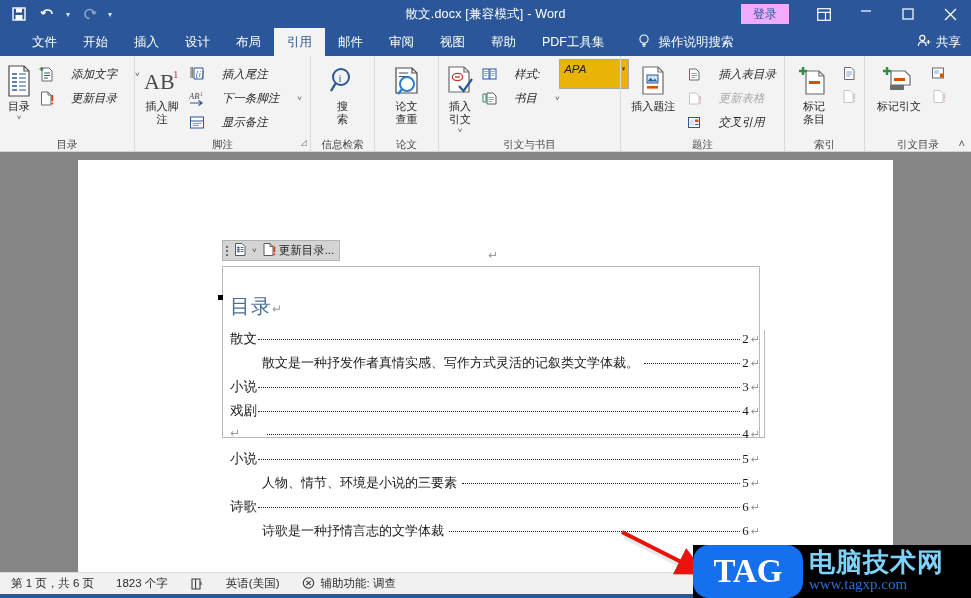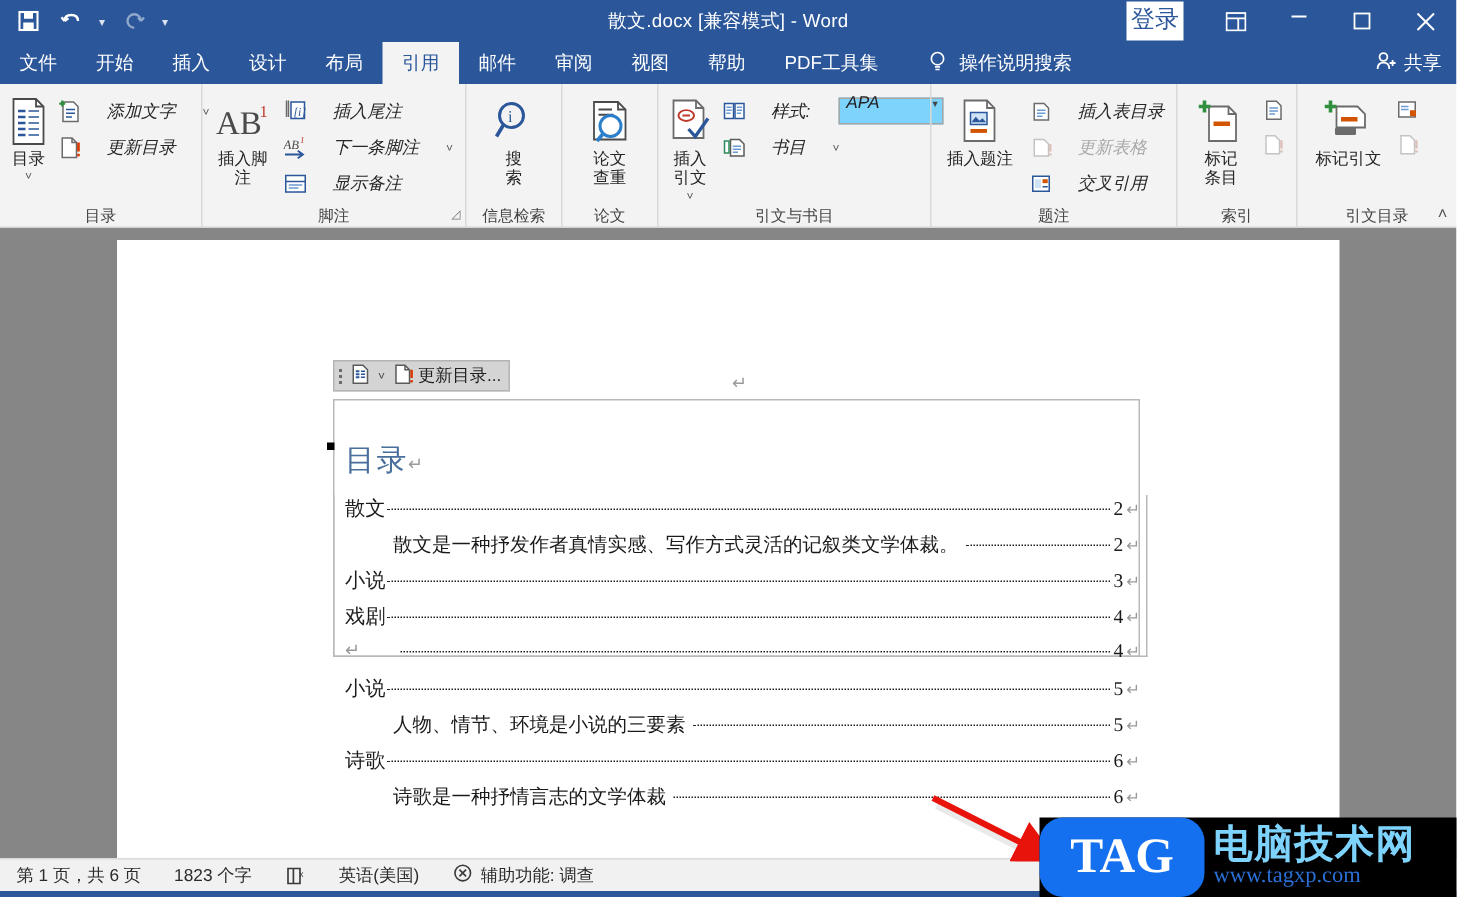--- a/index.html
+++ b/index.html
@@ -23,36 +23,36 @@
   }
   .qat-btn.dim { color: #8fa7cb; }
   .qat-caret { font-size: 8px; color: #dbe3f0; width: 12px; display:flex; align-items:center; justify-content:center;}
   .title-text {
     position: absolute; left: 0; top: 0; width: 971px; height: 28px;
     display: flex; align-items: center; justify-content: center;
     font-size: 12.5px; color: #fff; letter-spacing: .2px;
   }
   .win-right { position: absolute; right: 0; top: 0; height: 28px; display: flex; align-items: center; }
   .signin {
-    background: #ffffff; color: #2b579a; font-size: 16px;
-    padding: 3px 3px; margin-right: 14px; line-height: 1.2;
+    background: #f0abfc; color: #2b579a; font-size: 12px;
+    padding: 3px 12px; margin-right: 14px; line-height: 1.2;
   }
   .win-icon {
     width: 42px; height: 28px; display: flex; align-items: center; justify-content: center;
     color: #fff; font-size: 13px;
   }
   .win-icon.ribbon-disp { font-size: 12px; }
   .win-icon.close { font-size: 16px; }
   .win-icon.min { font-size: 13px; padding-bottom: 7px; }
   .win-icon.max { font-size: 11px; }
 
   
   .tabbar {
     position: absolute; left: 0; top: 28px; width: 971px; height: 28px;
-    background: #2b579a; display: flex; align-items: stretch;
+    background: #2b579a; display: flex; align-items: stretch; padding-left: 19px;
   }
   .tab {
     padding: 0 13px; display: flex; align-items: center;
     font-size: 12.5px; color: #fff; height: 28px;
   }
   .tab.active { background: #f3f3f3; color: #2b579a; }
   .tellme {
     display: flex; align-items: center; gap: 9px; padding: 0 10px;
     font-size: 12.5px; color: #fff; height: 28px; margin-left: 10px;
   }
@@ -89,21 +89,21 @@
   .small-btn {
     display: flex; align-items: center; gap: 16px; height: 22px;
     font-size: 11.5px; color: #262626; padding: 0 3px; white-space: nowrap; font-style: italic;
   }
   .small-btn.disabled { color: #a8a8a8; }
   .small-btn .caret { font-size: 8px; color: #555; margin-left: 2px; }
   .sicon { width: 17px; height: 17px; display: flex; align-items: center; justify-content: center; flex: 0 0 17px; }
 
   .style-combo {
     display: inline-flex; align-items: center; justify-content: space-between;
-    width: 70px; height: 18px; background: #7dd3fc; border: 1px solid #a6a6a6;
+    width: 70px; height: 30px; background: #eab308; border: 1px solid #a6a6a6;
     font-size: 11.5px; color: #222; padding: 0 3px 10px 4px; margin-left: 3px;
   }
   .style-combo .caret { font-size: 7px; color: #444; }
 
   .collapse-ribbon {
     position: absolute; right: 6px; bottom: 2px; font-size: 11px; color: #555;
   }
 
   
   .canvas {

